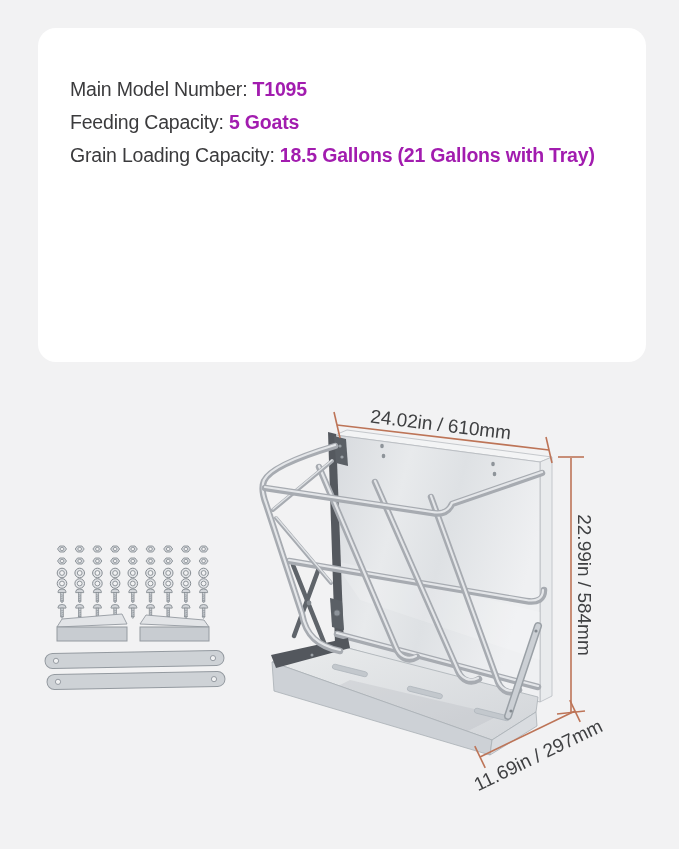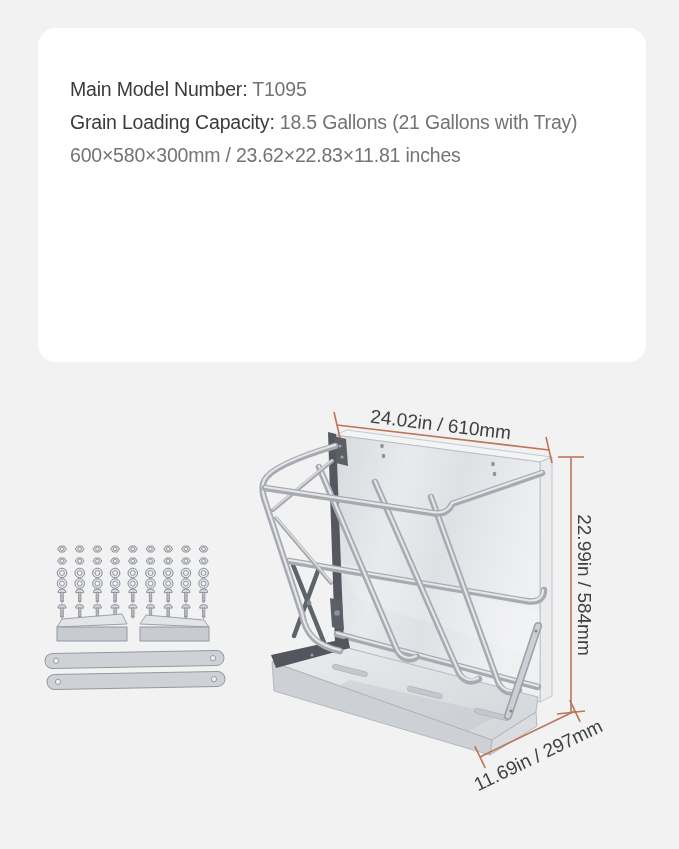--- a/index.html
+++ b/index.html
@@ -9,37 +9,37 @@
   }
   .spec-card{
     position:absolute;left:38px;top:28px;width:608px;height:334px;
     background:#ffffff;border-radius:18px;box-sizing:border-box;
     padding:45px 30px 0 32px;
   }
   .spec-line{
     margin:0;font-size:19.5px;line-height:33px;color:#3b3b3d;
     letter-spacing:-0.2px;white-space:nowrap;
   }
-  .spec-line .val{color:#737373;font-weight:normal;}
+  .spec-line .val{color:#a21caf;font-weight:bold;}
   svg{position:absolute;left:0;top:0;}
   .dim-text{font-family:"Liberation Sans",sans-serif;font-size:19px;fill:#3f4042;}
   .tube-base{stroke:#a7abb1;stroke-width:6.5;fill:none;stroke-linecap:round;stroke-linejoin:round;}
   .tube-hi{stroke:#e4e6e9;stroke-width:2.2;fill:none;stroke-linecap:round;stroke-linejoin:round;}
   .brace-base{stroke:#a7abb1;stroke-width:4;fill:none;stroke-linecap:round;}
   .brace-hi{stroke:#dfe2e5;stroke-width:1.4;fill:none;stroke-linecap:round;}
 </style>
 </head>
 <body>
 
 <div class="canvas">
 
   <div class="spec-card">
     <p class="spec-line"><span>Main Model Number: </span><span class="val">T1095</span></p>
+    <p class="spec-line"><span>Feeding Capacity: </span><span class="val">5 Goats</span></p>
     <p class="spec-line"><span>Grain Loading Capacity: </span><span class="val">18.5 Gallons (21 Gallons with Tray)</span></p>
-    <p class="spec-line"><span></span><span class="val">600×580×300mm / 23.62×22.83×11.81 inches</span></p>
   </div>
 
   <svg width="679" height="849" viewBox="0 0 679 849">
     <defs>
       <linearGradient id="panelGrad" x1="0" y1="0" x2="1" y2="0.35">
         <stop offset="0" stop-color="#d7dade"></stop>
         <stop offset="0.35" stop-color="#e8eaec"></stop>
         <stop offset="0.6" stop-color="#dee1e4"></stop>
         <stop offset="1" stop-color="#eff0f2"></stop>
       </linearGradient>

